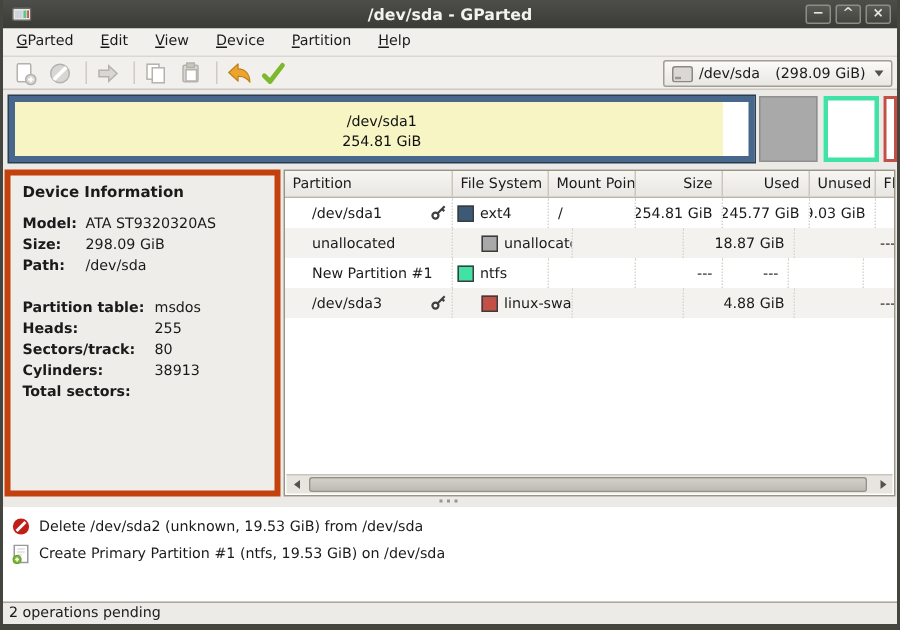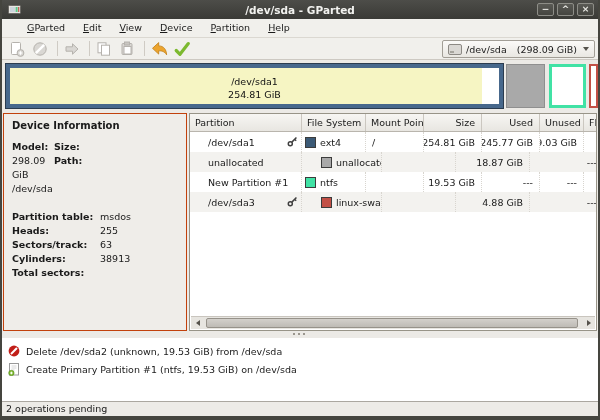--- a/index.html
+++ b/index.html
@@ -14,21 +14,21 @@
               background:linear-gradient(#4d4d49,#3a3a36); display:flex; align-items:center;justify-content:flex-end; }
   .titlebar .app-icon { position:absolute; left:6px; top:4px; }
   .title-text { flex:1; text-align:center; color:#F2F2EF; font-weight:bold; font-size:10.5px; }
   .win-controls { position:absolute; right:4px; top:3px; display:flex; gap:3px; }
   .win-btn { width:17px; height:13px; background:linear-gradient(#5a5a55,#44443f);
              border:1px solid #8d8d87; border-radius:2px; color:#e8e8e3;
              font-size:9px; line-height:11px; text-align:center; font-weight:bold; cursor:default; }
 
   
   .menubar { position:absolute; top:19px; left:0; right:0; height:19px; background:#F1F0EC;
-             border-bottom:1px solid #DBD8D1; display:flex; align-items:center; padding-left:16px; }
+             border-bottom:1px solid #DBD8D1; display:flex; align-items:center; padding-left:0; }
   .menu-item { padding:0 9px; line-height:18px; }
   .menu-item .mn { text-decoration:underline; text-underline-offset:1px; }
 
   
   .toolbar { position:absolute; top:38px; left:0; right:0; height:22px; background:#F1F0EC;
              border-bottom:1px solid #CDC9C2; display:flex; align-items:center; padding-left:5px; }
   .tbtn { width:20px; height:20px; display:flex; align-items:center; justify-content:center; margin-right:3px; }
   .tsep { width:1px; height:15px; background:#CFCBC4; margin:0 4px; }
   .combo { position:absolute; right:3px; top:2px; width:153px; height:18px;
            border:1px solid #A29E96; border-radius:2px; background:linear-gradient(#FBFAF8,#E9E7E2);
@@ -43,21 +43,21 @@
   .seg { position:absolute; top:4px; height:44px; }
   .seg-sda1 { left:4px; width:497px; border:4px solid #47688C; outline:1px solid #2B3C4F; background:#fff; }
   .seg-sda1 .used { position:absolute; left:0; top:0; height:100%; background:#F6F5C3; }
   .seg-label { position:absolute; left:0; right:0; top:7px; text-align:center; line-height:13px; color:#111; }
   .seg-unalloc { left:504px; width:39px; background:#A9A9A9; border:1px solid #8f8f8f; }
   .seg-ntfs { left:547px; width:37px; border:3px solid #41E2A5; background:#fff; }
   .seg-swap { left:587px; width:9px; border:2px solid #C25046; background:#fff; }
 
   
   .devpanel { position:absolute; left:1px; top:113px; width:184px; height:218px;
-              border:1px solid #c2410c; background:#EFEDE9; padding:6px 0 0 8px; }
+              border:4px solid #c2410c; background:#EFEDE9; padding:6px 0 0 8px; }
   .devpanel h2 { font-size:10px; margin-bottom:9px; }
   .info-grid { display:grid; grid-template-columns:42px 1fr; line-height:14px; margin-bottom:14px; }
   .info-grid2 { display:grid; grid-template-columns:88px 1fr; line-height:14px; }
   .ilabel { font-weight:bold; }
 
   
   .ptable { position:absolute; left:187px; top:113px; right:1px; height:218px;
             border:1px solid #989488; background:#fff; overflow:hidden; }
   .thead { display:flex; height:18px; background:linear-gradient(#F7F6F3,#E8E6E1);
            border-bottom:1px solid #B9B5AD; }
@@ -197,32 +197,33 @@
     </div>
     <div class="seg seg-unalloc"></div>
     <div class="seg seg-ntfs"></div>
     <div class="seg seg-swap"></div>
   </div>
 
   <div class="devpanel">
     <h2>Device Information</h2>
     <div class="info-grid">
       <span class="ilabel">Model:</span>
+      <span>ATA ST9320320AS</span>
       <span class="ilabel">Size:</span>
       <span>298.09 GiB</span>
       <span class="ilabel">Path:</span>
       <span>/dev/sda</span>
     </div>
     <div class="info-grid2">
       <span class="ilabel">Partition table:</span>
       <span>msdos</span>
       <span class="ilabel">Heads:</span>
       <span>255</span>
       <span class="ilabel">Sectors/track:</span>
-      <span>63</span>
+      <span>80</span>
       <span class="ilabel">Cylinders:</span>
       <span>38913</span>
       <span class="ilabel">Total sectors:</span>
     </div>
   </div>
 
   <div class="ptable">
     <div class="thead">
       <span class="hcell c0">Partition</span>
       <span class="hcell c1">File System</span>
@@ -271,21 +272,20 @@
 
     <div class="trow">
       <div class="cell c0 part-cell">
           <span>New Partition #1</span>
         </div>
       <div class="cell c1 fs-cell">
           <span class="swatch" style="background: rgb(65, 226, 165);"></span>
           <span>ntfs</span>
         </div>
       <div class="cell c2 mcell"></div>
-      <div class="cell c3 num">19.53 GiB</div>
       <div class="cell c4 num">---</div>
       <div class="cell c5 num">---</div>
       <div class="cell c6"></div>
     </div>
 
     <div class="trow alt">
       <div class="cell c0 part-cell">
           <span>/dev/sda3</span>
         <span class="keyicon"><svg width="11" height="11" viewBox="0 0 12 12">
               <g stroke="#3f3f3f" fill="none" stroke-width="1.6">

